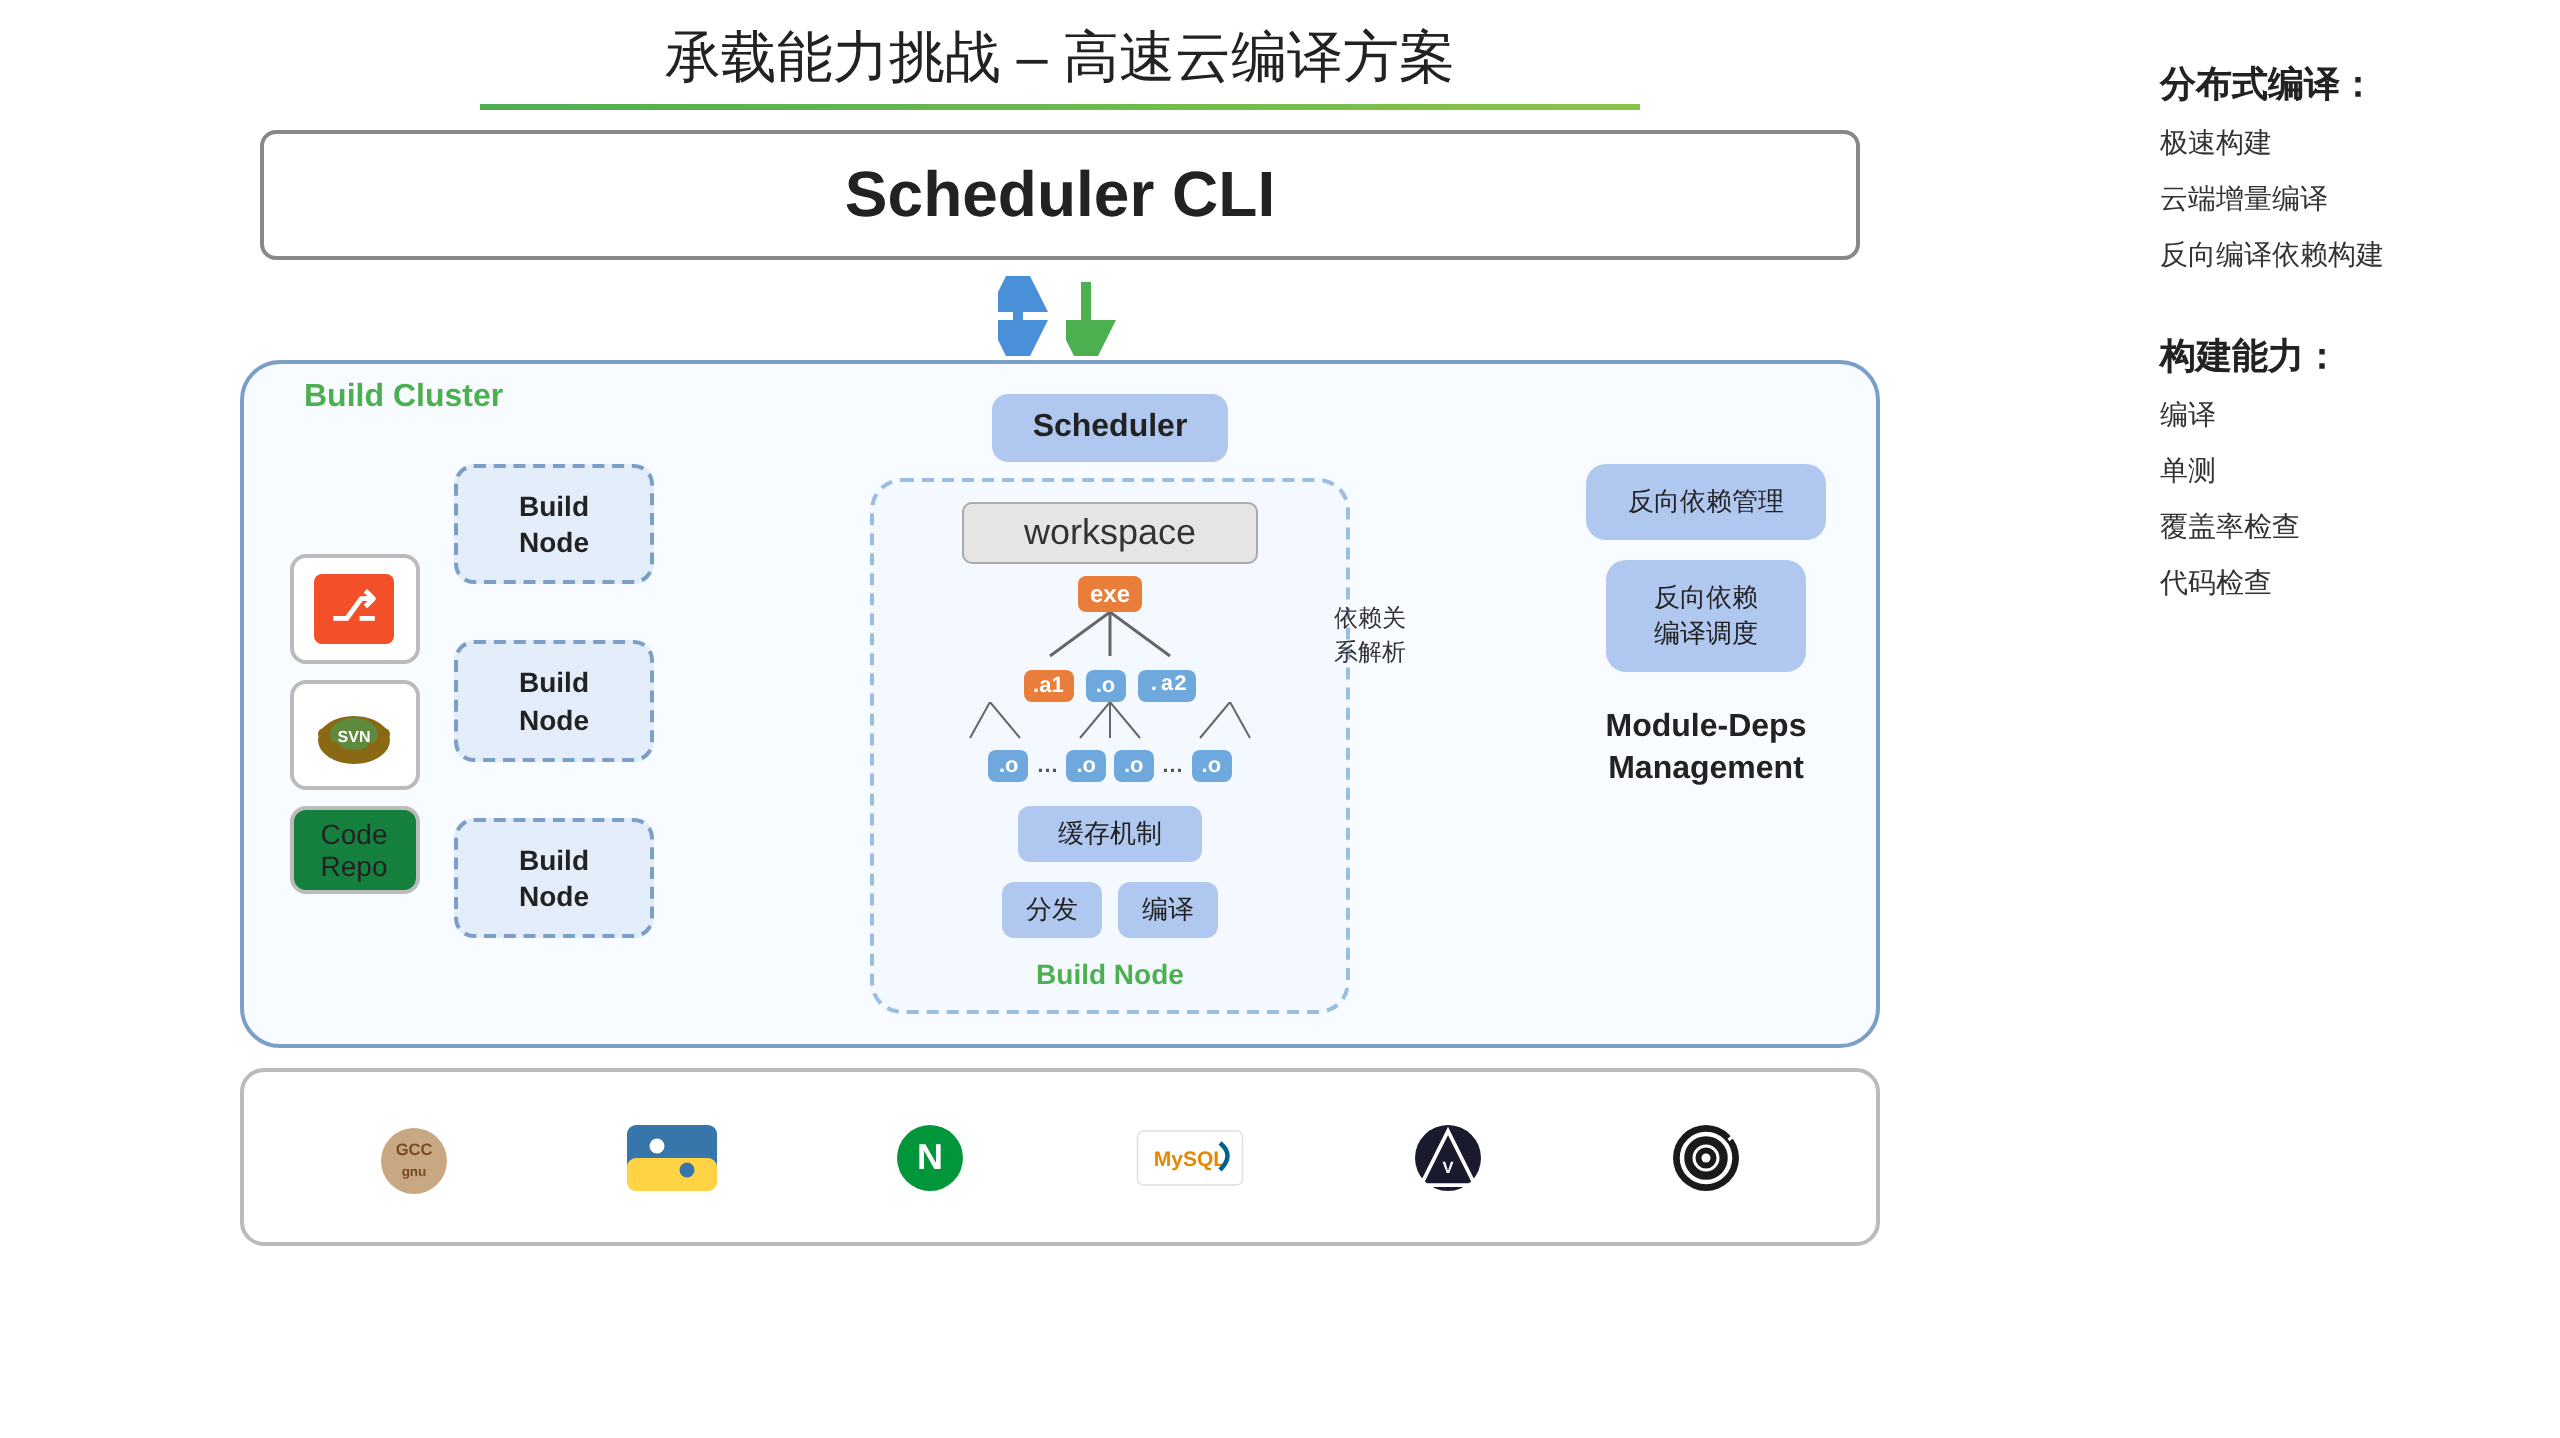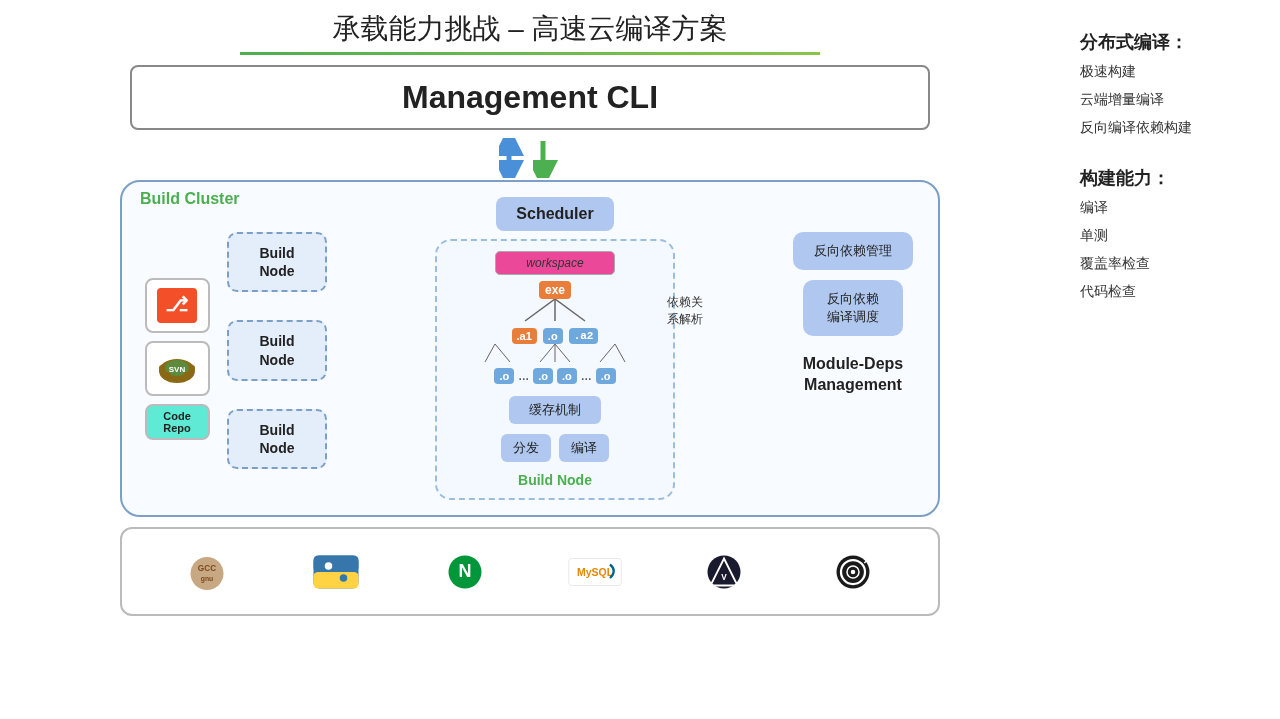--- a/index.html
+++ b/index.html
@@ -73,21 +73,21 @@
       padding: 15px 15px 15px 15px;
       display: flex;
       flex-direction: row;
       gap: 10px;
       position: relative;
     }
 
     .cluster-label {
       position: absolute;
       top: 8px;
-      left: 18px;
+      left: 30px;
       font-size: 16px;
       font-weight: bold;
       color: #4caf50;
     }
 
     
     .code-repo-column {
       display: flex;
       flex-direction: column;
       align-items: center;
@@ -105,28 +105,28 @@
       background: #fff;
       display: flex;
       align-items: center;
       justify-content: center;
       font-size: 11px;
       font-weight: bold;
       overflow: hidden;
     }
 
     .code-repo-label {
-      font-size: 11px;
-      font-weight: bold;
+      font-size: 14px;
+      font-weight: normal;
       color: #222;
       text-align: center;
       border: 2px solid #bbb;
       border-radius: 8px;
       padding: 4px 8px;
-      background: #5eead4;
+      background: #15803d;
       width: 65px;
     }
 
     
     .build-nodes-column {
       display: flex;
       flex-direction: column;
       gap: 28px;
       margin-top: 35px;
       width: 100px;
@@ -372,21 +372,21 @@
   </style>
 </head>
 <body>
 
 <div class="main-container">
   <div class="left-content">
 
     <div class="page-title">承载能力挑战 – 高速云编译方案</div>
     <div class="title-underline"></div>
 
-    <div class="buildcloud-box">Management CLI</div>
+    <div class="buildcloud-box">Scheduler CLI</div>
 
     <div class="vertical-arrows">
       <div style="display:flex;flex-direction:column;align-items:center;">
         <svg width="28" height="40" viewBox="0 0 28 40">
           <defs>
             <marker id="arrowB" markerWidth="6" markerHeight="6" refX="3" refY="3" orient="auto">
               <polygon points="0 0, 6 3, 0 6" fill="#4a90d9"></polygon>
             </marker>
             <marker id="arrowBup" markerWidth="6" markerHeight="6" refX="3" refY="3" orient="auto-start-reverse">
               <polygon points="0 0, 6 3, 0 6" fill="#4a90d9"></polygon>
@@ -442,21 +442,21 @@
         <div class="build-node-box" style="white-space:pre-line;">Build
 Node</div>
       </div>
 
       <div class="workspace-area">
 
         <div class="scheduler-box">Scheduler</div>
 
         <div class="inner-dashed-box">
 
-          <div style="font-size:12px;color:#333;border:1px solid #aaa;border-radius:5px;padding:4px 30px;background:#ec4899;font-style:italic;">workspace</div>
+          <div style="font-size:18px;color:#333;border:1px solid #aaa;border-radius:5px;padding:4px 30px;background:#e5e5e5;">workspace</div>
 
           <div class="dep-tree">
             <div style="display:flex;align-items:center;gap:8px;position:relative;width:100%;">
               <div style="flex:1;display:flex;flex-direction:column;align-items:center;">
 
                 <span class="exe-badge">exe</span>
 
                 <svg width="120" height="25" viewBox="0 0 120 25">
                   <line x1="60" y1="0" x2="30" y2="22" stroke="#666" stroke-width="1.5"></line>
                   <line x1="60" y1="0" x2="60" y2="22" stroke="#666" stroke-width="1.5"></line>

